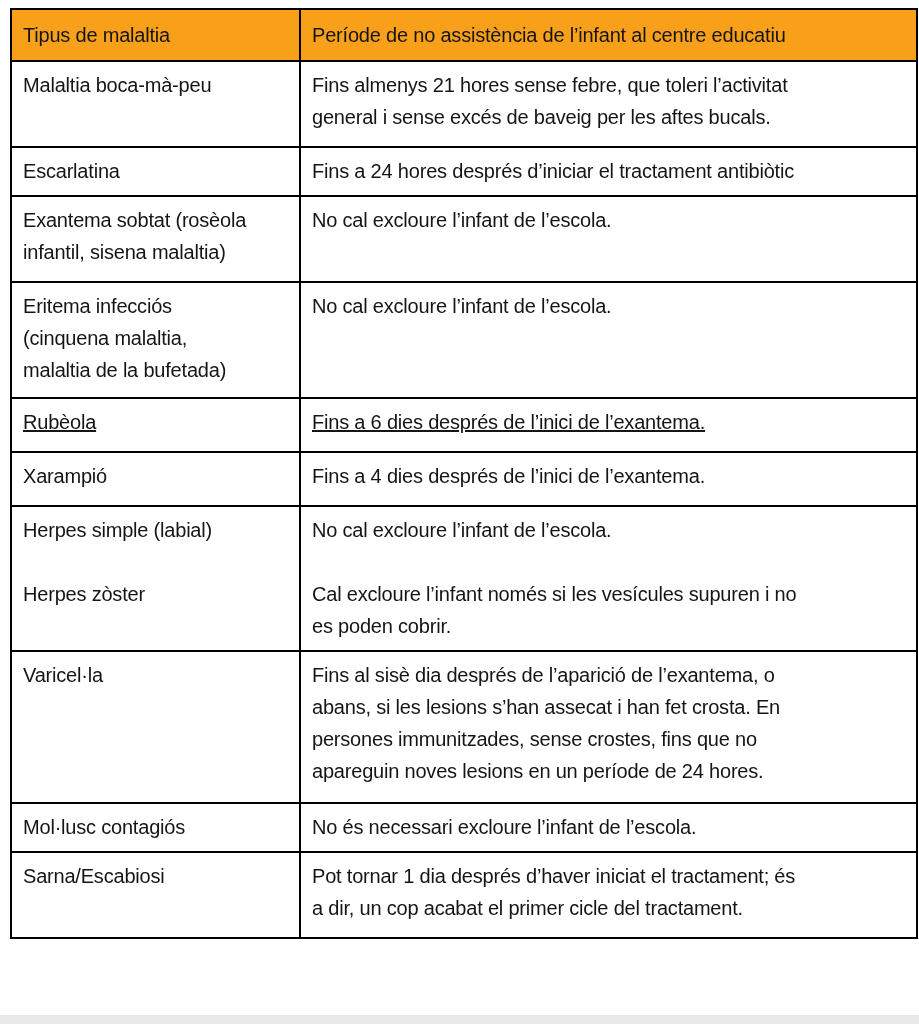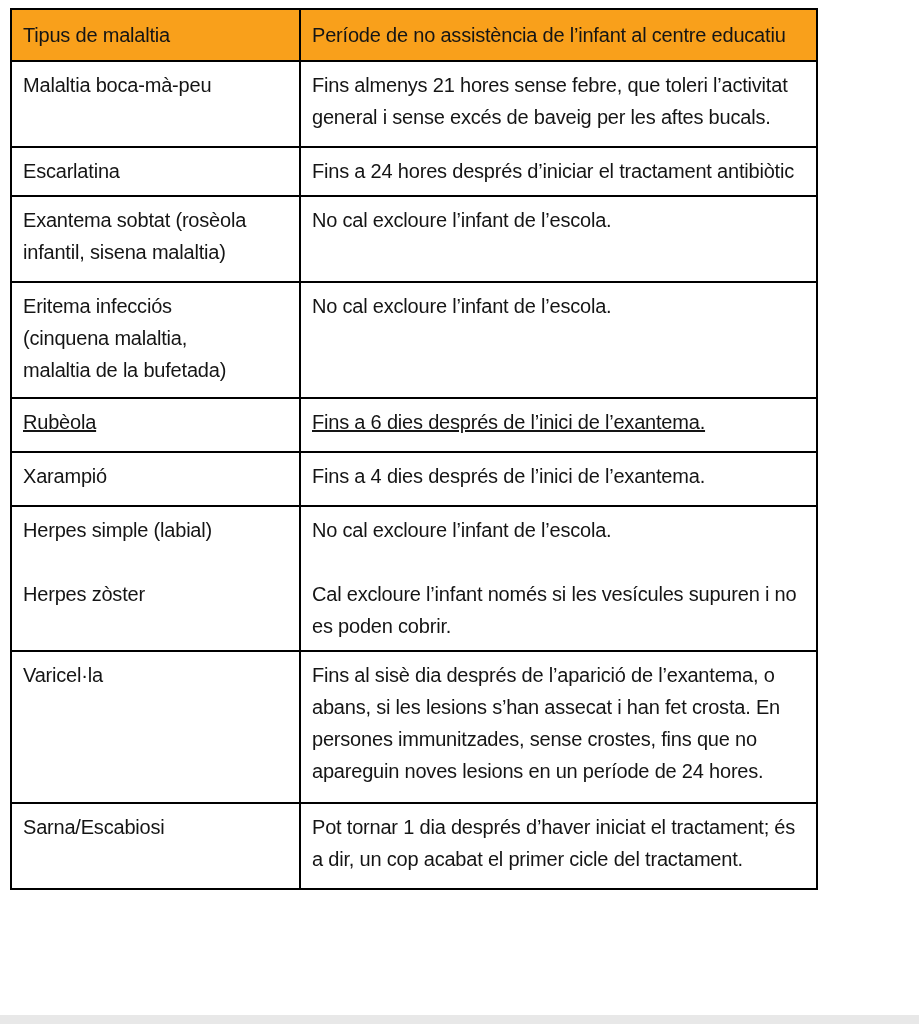--- a/index.html
+++ b/index.html
@@ -13,21 +13,21 @@
     height: 1024px;
     background: #ffffff;
     overflow: hidden;
     font-family: "Liberation Sans", sans-serif;
     color: #151515;
   }
   table.sick-table {
     position: absolute;
     left: 10px;
     top: 8px;
-    width: 808px;
+    width: 908px;
     border-collapse: collapse;
     table-layout: fixed;
     font-size: 20px;
     letter-spacing: -0.2px;
     line-height: 32px;
   }
   table.sick-table col.c1 { width: 289px; }
   table.sick-table th,
   table.sick-table td {
     border: 2px solid #000000;
@@ -108,20 +108,24 @@
 Cal excloure l’infant només si les vesícules supuren i no
 es poden cobrir.</td>
       </tr>
       <tr style="height:152px;">
         <td>Varicel·la</td>
         <td>Fins al sisè dia després de l’aparició de l’exantema, o
 abans, si les lesions s’han assecat i han fet crosta. En
 persones immunitzades, sense crostes, fins que no
 apareguin noves lesions en un període de 24 hores.</td>
       </tr>
+      <tr style="height:48px;">
+        <td>Mol·lusc contagiós</td>
+        <td>No és necessari excloure l’infant de l’escola.</td>
+      </tr>
       <tr style="height:86px;">
         <td>Sarna/Escabiosi</td>
         <td>Pot tornar 1 dia després d’haver iniciat el tractament; és
 a dir, un cop acabat el primer cicle del tractament.</td>
       </tr>
     </tbody>
   </table>
 
   <div class="footer-strip"></div>
 

